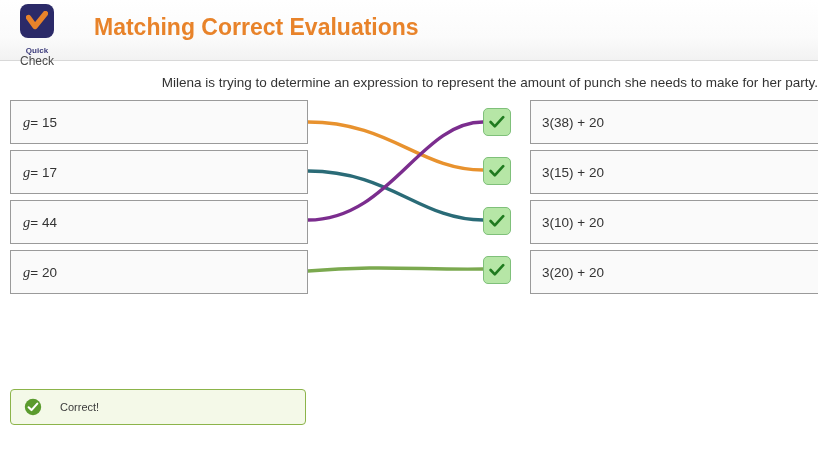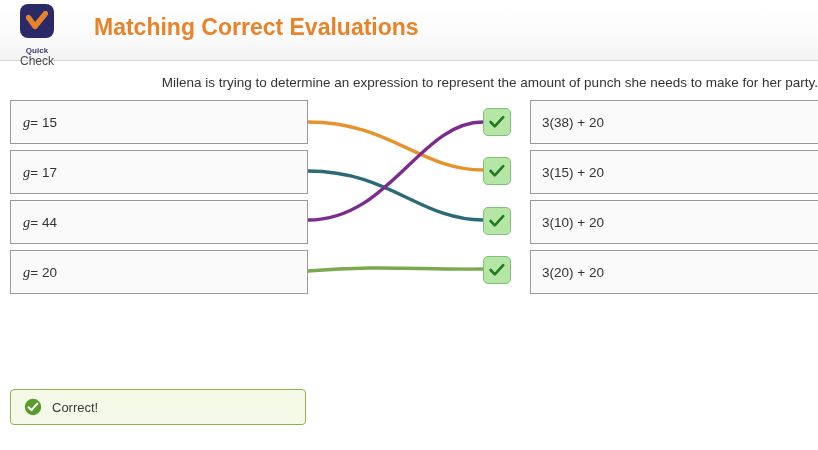--- a/index.html
+++ b/index.html
@@ -143,22 +143,22 @@
     height: 36px;
     border: 1px solid #8cb44a;
     border-radius: 4px;
     background: #f4f9e8;
     display: flex;
     align-items: center;
     padding-left: 13px;
   }
   .feedback-icon { flex: 0 0 auto; display: block; }
   .feedback-text {
-    margin-left: 10px;
-    font-size: 13px;
+    margin-left: 18px;
+    font-size: 11px;
     color: #3b3b3b;
   }
 </style>
 </head>
 <body>
 
 <div class="header">
   <div class="logo-block">
     <div class="logo-mark">
       <svg width="22" height="20" viewBox="0 0 22 20" aria-hidden="true">

